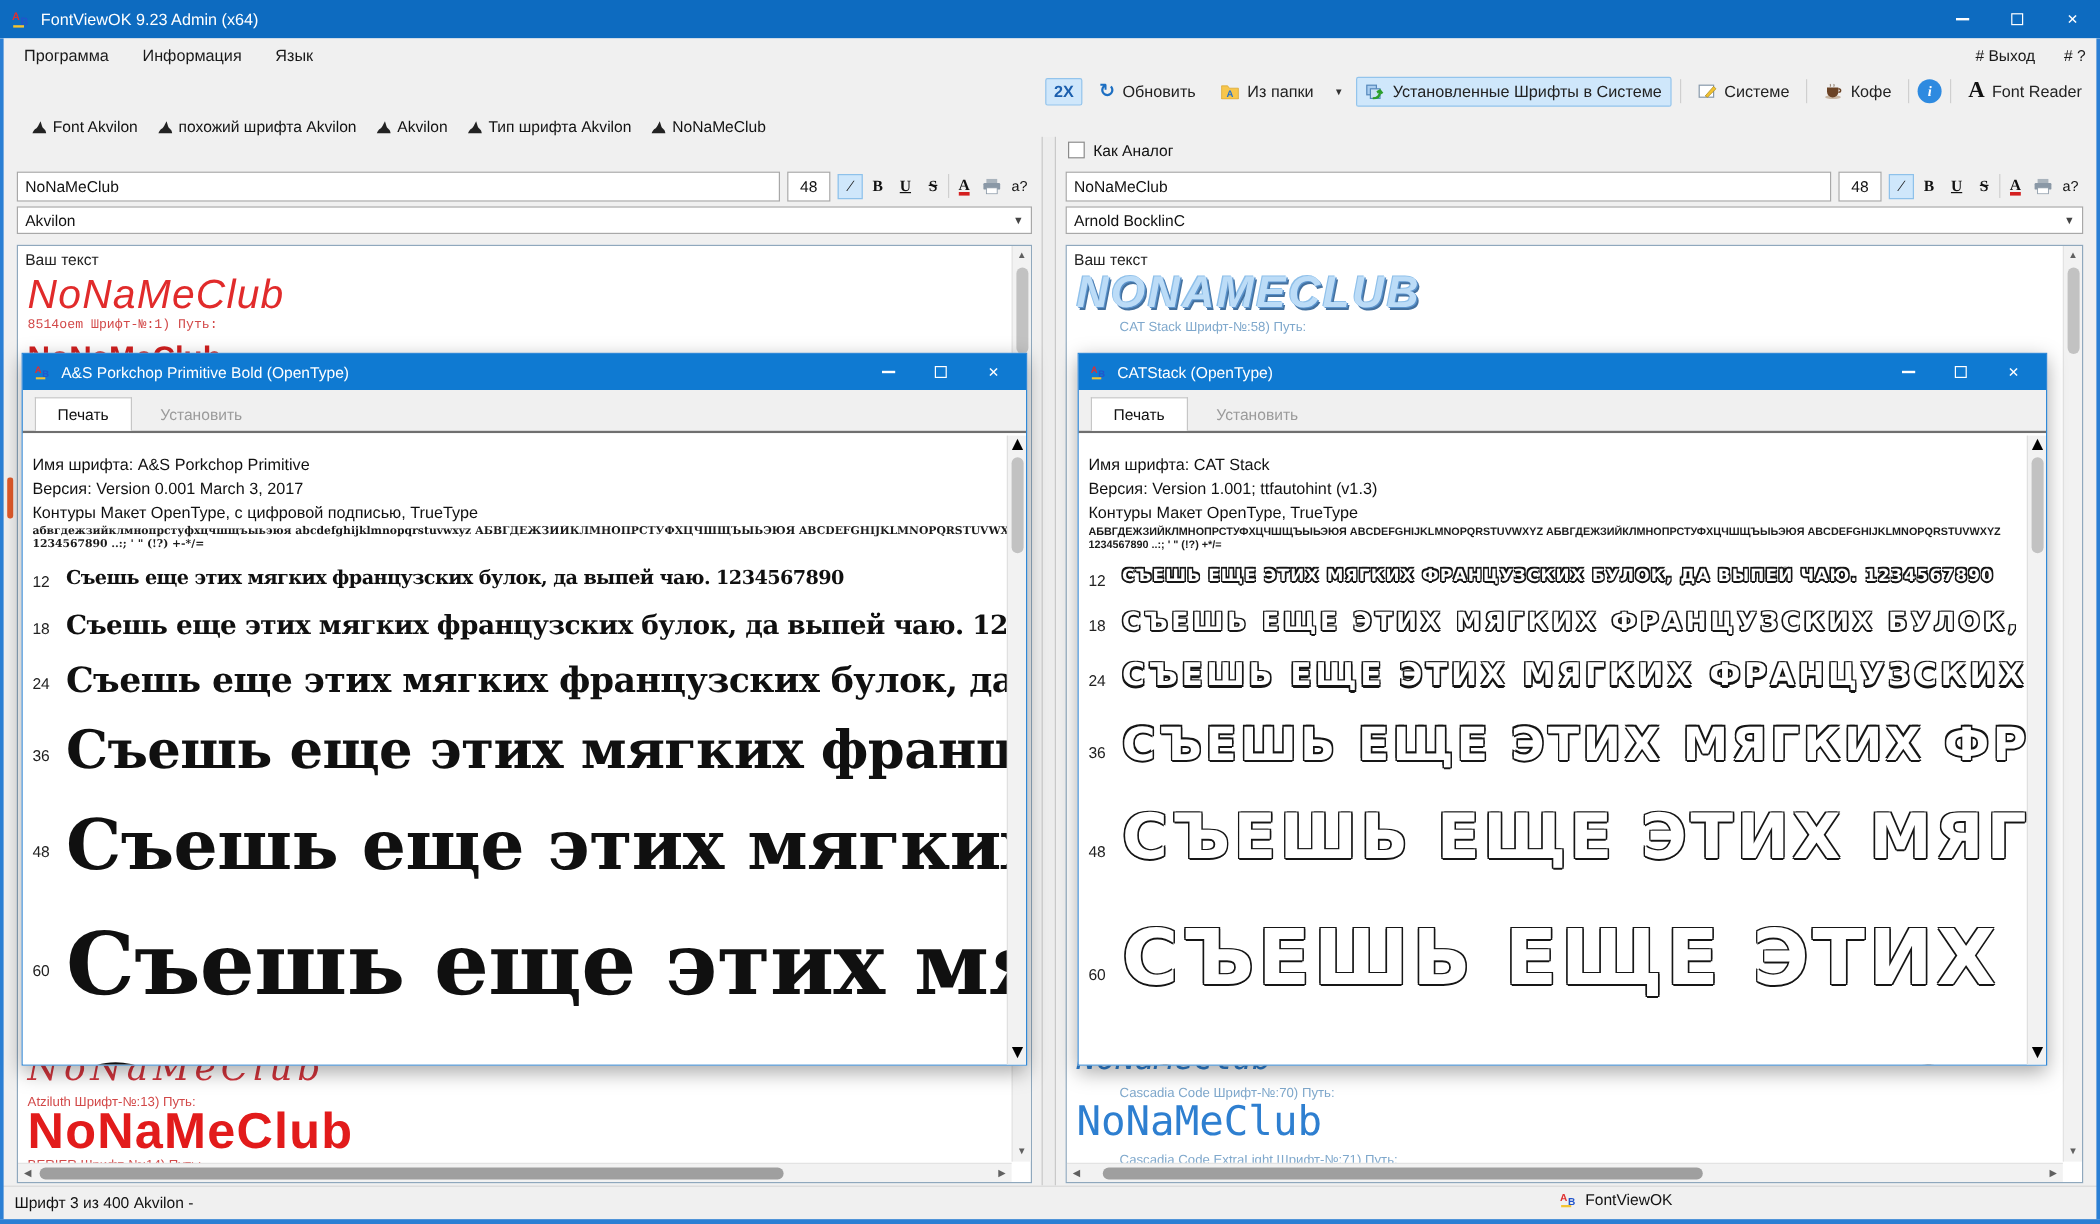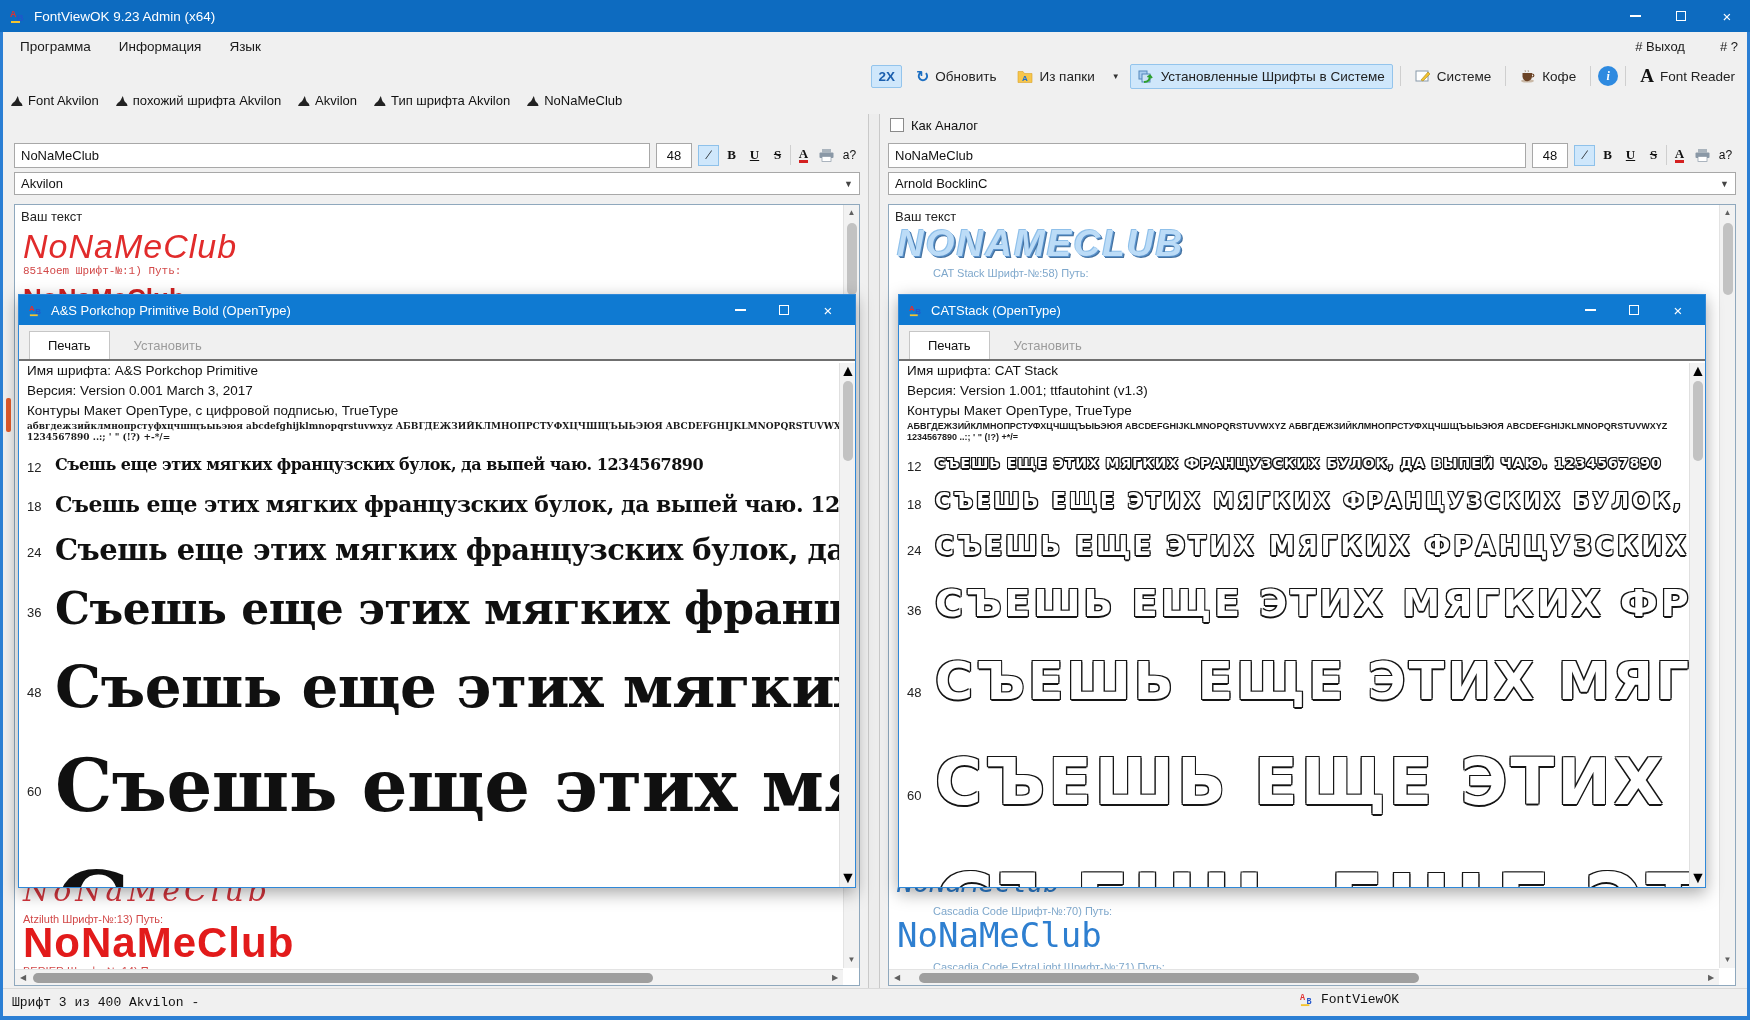--- a/index.html
+++ b/index.html
@@ -14,37 +14,37 @@
   .winbtns { position:absolute; right:0; top:0; height:32px; display:flex; }
   .winbtn { width:46px; height:32px; display:flex; align-items:center; justify-content:center; color:#fff; }
   .glyph-min { width:11px; height:1.5px; background:#fff; }
   .glyph-max { width:10px; height:10px; border:1.2px solid #fff; }
   .glyph-close { font-size:15px; line-height:1; }
 
   
   .menubar { position:absolute; left:0; top:32px; right:0; height:28px; background:#f0f0f0;
     display:flex; align-items:center; gap:4px; padding-left:8px; font-size:13.5px; color:#1a1a1a; }
   .menuitem { padding:4px 12px; }
-  .menuright { position:absolute; right:12px; top:0; height:28px; display:flex; align-items:center; gap:35px; font-size:13px; }
+  .menuright { position:absolute; right:12px; top:0; height:28px; display:flex; align-items:center; gap:24px; font-size:13px; }
 
   
   .toolbar { position:absolute; left:0; top:60px; right:0; height:32px; background:#f0f0f0;
     display:flex; align-items:center; justify-content:flex-end; gap:7px; padding-right:8px; font-size:13.5px; color:#222; }
   .tbtn { display:flex; align-items:center; gap:6px; padding:4px 7px; border-radius:2px; }
   .tbtn.hl { background:#cfe7fb; border:1px solid #93c4ec; }
   .tb-2x { font-weight:bold; color:#1b5fae; padding:3px 6px; }
   .tsep { width:1px; height:20px; background:#cfcfcf; }
   .refresh-ic { color:#1d6fc2; font-size:16px; font-weight:bold; }
   .caret { font-size:8px; color:#333; padding:4px 3px; }
   .info-ic { width:20px; height:20px; border-radius:50%; background:#2e8ae0; color:#fff;
     font-size:12px; font-weight:bold; font-style:italic; display:flex; align-items:center; justify-content:center; font-family:"Liberation Serif",serif; }
   .freader-a { font-size:19px; font-weight:bold; color:#111; font-family:"Liberation Serif",serif; }
 
   
-  .tabbar { position:absolute; left:0; top:92px; right:0; height:22px; display:flex; align-items:flex-start; gap:8px; padding-left:6px; background:#f0f0f0; }
+  .tabbar { position:absolute; left:0; top:92px; right:0; height:22px; display:flex; align-items:flex-end; gap:8px; padding-left:22px; background:#f0f0f0; }
   .ftab { display:flex; align-items:center; gap:5px; font-size:13px; color:#111; padding:1px 4px; }
 
   
   .panel { position:absolute; top:114px; height:874px; background:#f0f0f0; }
   .panel-left  { left:6px;   width:862px; }
   .panel-right { left:880px; width:864px; }
   .splitter { position:absolute; left:868px; top:114px; width:12px; height:874px;
     border-left:1px solid #c9c9c9; border-right:1px solid #c9c9c9; background:#ededed; }
   .edge { position:absolute; width:3px; top:32px; bottom:4px; background:#2b7fd4; }
   .edge.l{ left:0; } .edge.r{ right:0; }
@@ -110,38 +110,38 @@
   .cw-left  { left:18px;  width:838px; }
   .cw-right { left:898px; width:808px; }
   .cw-title { height:30px; background:#0f7ad2; color:#fff; display:flex; align-items:center; gap:8px; padding:0 10px; font-size:13px; }
   .cw-btns { margin-left:auto; display:flex; gap:26px; align-items:center; padding-right:8px; }
   .cw-btn { color:#fff; display:flex; align-items:center; justify-content:center; width:18px; height:18px; }
   .cw-tabs { height:34px; display:flex; align-items:flex-end; gap:6px; padding:6px 10px 0; }
   .cw-tab { font-size:13px; padding:6px 18px; }
   .cw-tab.act { background:#fff; border:1px solid #c6c6c6; border-bottom:none; color:#111; }
   .cw-tab.dis { color:#9b9b9b; }
   .cw-sep { height:2px; background:#6f6f6f; }
-  .cw-body { position:relative; background:#fff; height:526px; overflow:hidden; padding:0 0 0 8px; }
+  .cw-body { position:relative; background:#fff; height:526px; overflow:hidden; padding:17px 0 0 8px; }
   .cw-info { font-size:13.5px; line-height:20px; color:#111; white-space:nowrap; }
   .charset { font-size:9px; line-height:11px; font-weight:bold; white-space:nowrap; overflow:hidden; color:#1b1b1b; }
   .charset.serif { font-family:"DejaVu Serif",serif; }
   .srow { display:flex; align-items:center; white-space:nowrap; overflow:hidden;margin-top:12px; }
   .gut { flex:0 0 28px; font-size:13px; color:#222; }
   .ls { font-family:"DejaVu Serif",serif; font-weight:bold; color:#101010; letter-spacing:-0.5px; }
   .rs { font-family:"DejaVu Sans",sans-serif; font-weight:800; color:#fff; letter-spacing:3px;
     text-shadow:-1.2px -1.2px 0 #161616, 1.2px -1.2px 0 #161616, -1.2px 1.2px 0 #161616, 1.2px 1.2px 0 #161616, 0 2px 0 #161616; }
   .l12{font-size:16px;height:24px;} .l18{font-size:22px;height:30px;} .l24{font-size:29px;height:38px;}
   .l36{font-size:44px;height:58px;} .l48{font-size:58px;height:78px;} .l60{font-size:72px;height:96px;} .l72{font-size:94px;height:130px;}
   .r12{font-size:14px;height:22px;letter-spacing:1px;} .r18{font-size:21px;height:30px;} .r24{font-size:26px;height:38px;}
   .r36{font-size:38px;height:58px;} .r48{font-size:52px;height:82px;} .r60{font-size:64px;height:100px;} .r72{font-size:80px;height:120px;}
   .cw-vsb { position:absolute; right:0; top:68px; bottom:0; width:16px; background:#f2f2f2; border-left:1px solid #e0e0e0; z-index:2; }
 
   
   .statusbar { position:absolute; left:0; right:0; bottom:4px; height:28px; background:#f0f0f0;
-    border-top:1px solid #d9d9d9; font-size:13px; color:#111;font-family:Liberation Mono, monospace; }
+    border-top:1px solid #d9d9d9; font-size:13px; color:#111; }
   .st-left { position:absolute; left:12px; top:6px; }
   .st-right { position:absolute; left:1300px; top:3px; display:flex; align-items:center; gap:6px; }
   .bottomedge { position:absolute; left:0; right:0; bottom:0; height:4px; background:#2b7fd4; }
   svg { display:block; }
 </style>
 </head>
 <body>
 
 <div class="app">
 

